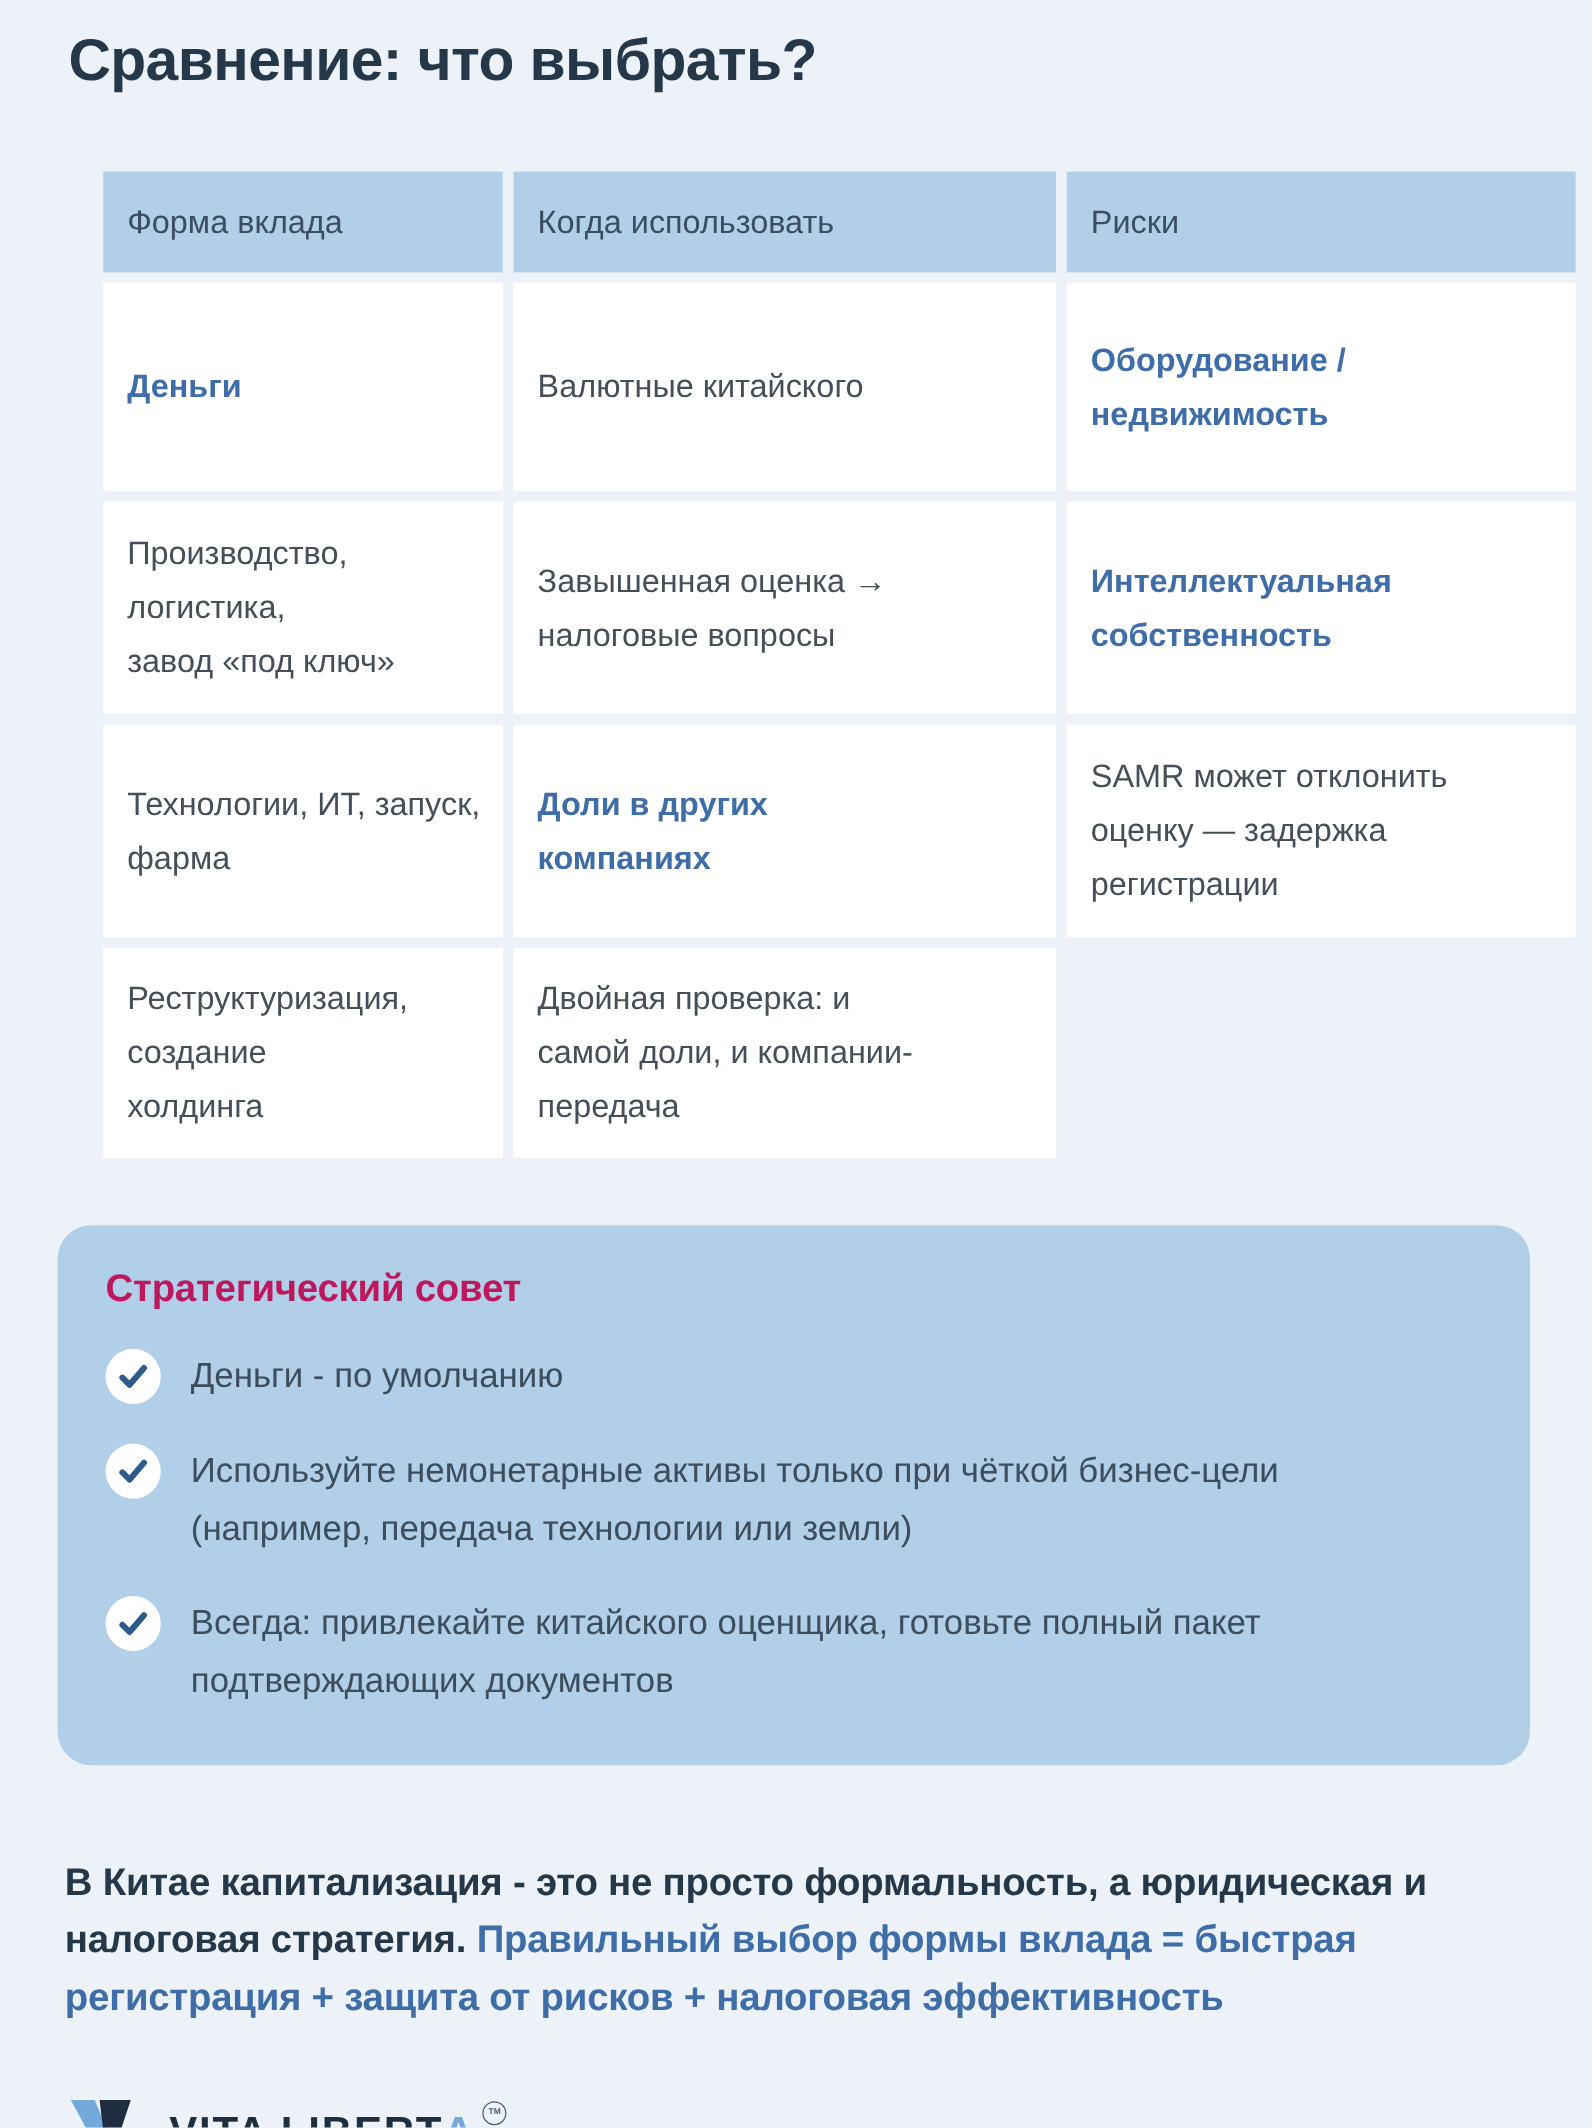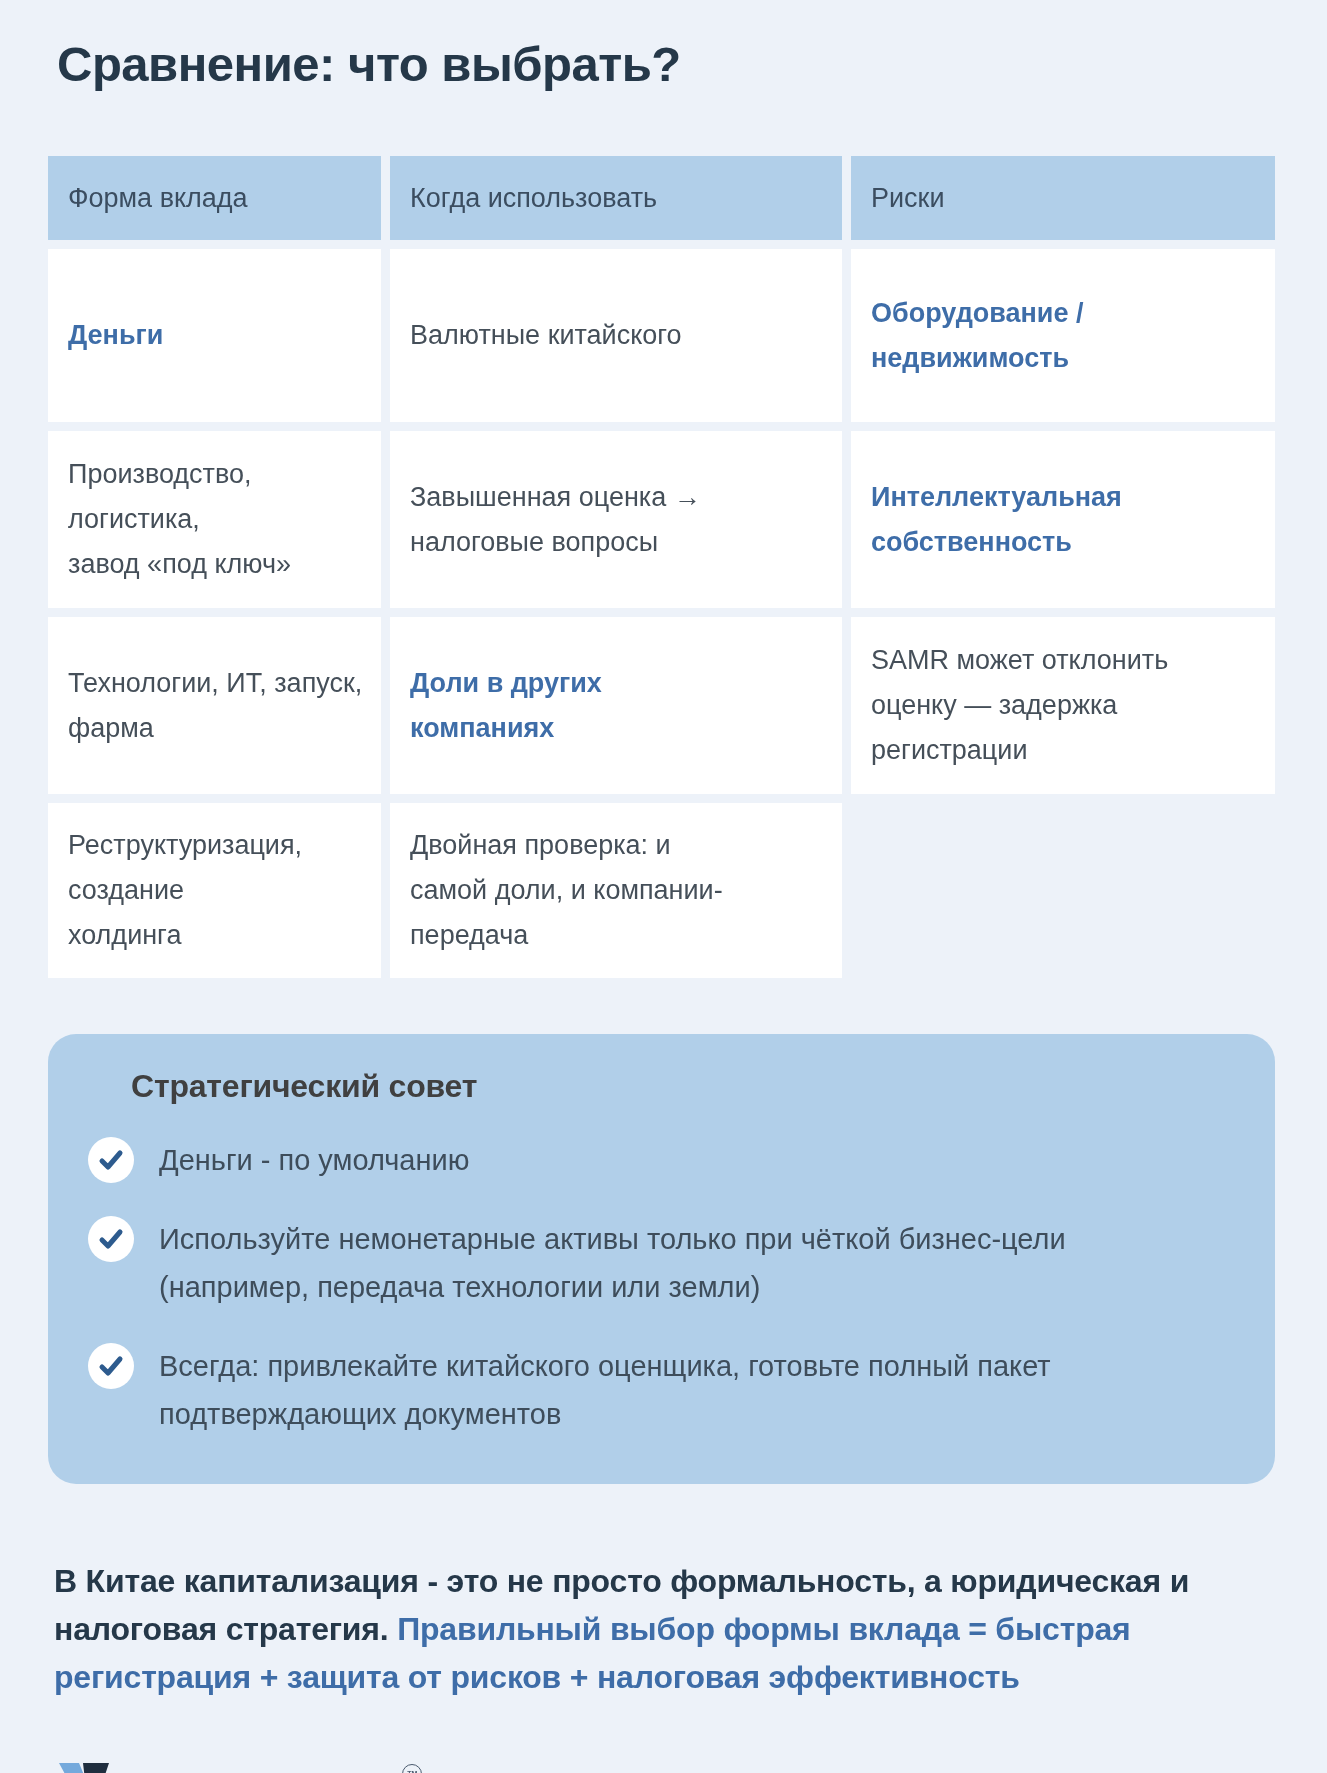--- a/index.html
+++ b/index.html
@@ -5,38 +5,39 @@
   * { margin: 0; padding: 0; box-sizing: border-box; }
   html, body {
     width: 1327px; height: 1773px;
     background: #edf2f9;
     font-family: "Liberation Sans", sans-serif;
     overflow: hidden;
   }
   .page {
     position: relative;
     width: 1209px; height: 1773px;
-    padding: 36px 52px 0 48px;
+    padding: 23px 52px 0 48px;
     border-radius: 11px;
   }
   
   .page-title {
     margin-left: 9px;
     font-size: 49px;
     font-weight: 700;
     color: #253849;
     letter-spacing: -0.5px;
   }
   
   .cmp-table {
     margin-top: 64px;
     display: grid;
     grid-template-columns: 333px 452px 424px;
     gap: 9px;
     width: 1227px;
+    margin-left: 38px;
   }
   .cell {
     white-space: pre-line;
     display: flex;
     align-items: center;
   }
   .cell.head {
     background: #b1cfe9;
     min-height: 84px;
     padding: 10px 18px 10px 20px;
@@ -63,23 +64,22 @@
   .advice-box {
     margin-top: 56px;
     width: 1227px;
     background: #b1cfe9;
     border-radius: 28px;
     padding: 34px 44px 46px 40px;
   }
   .advice-title {
     font-size: 32px;
     font-weight: 700;
-    color: #404040;
+    color: #be185d;
     letter-spacing: -0.2px;
-    margin-left: 43px;
   }
   .advice-item {
     display: flex;
     align-items: flex-start;
     margin-top: 31px;
   }
   .advice-item:first-of-type { margin-top: 38px; }
   .check-circle {
     flex: 0 0 46px;
     width: 46px; height: 46px;

